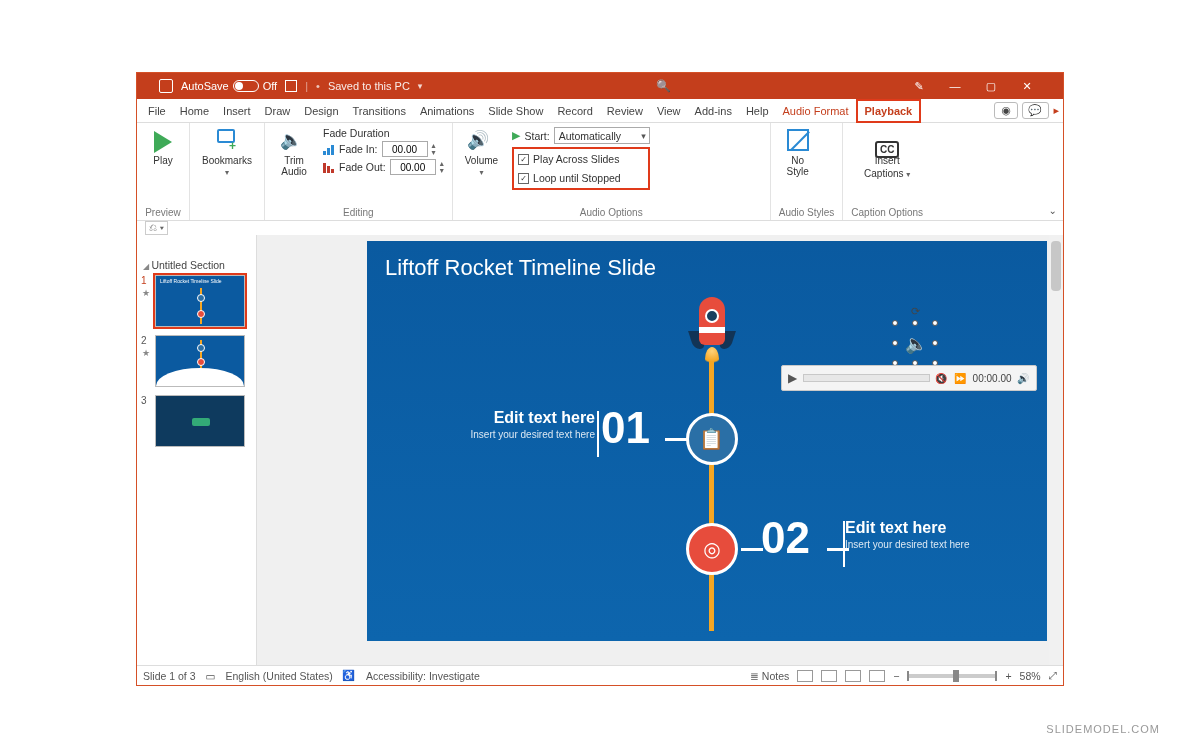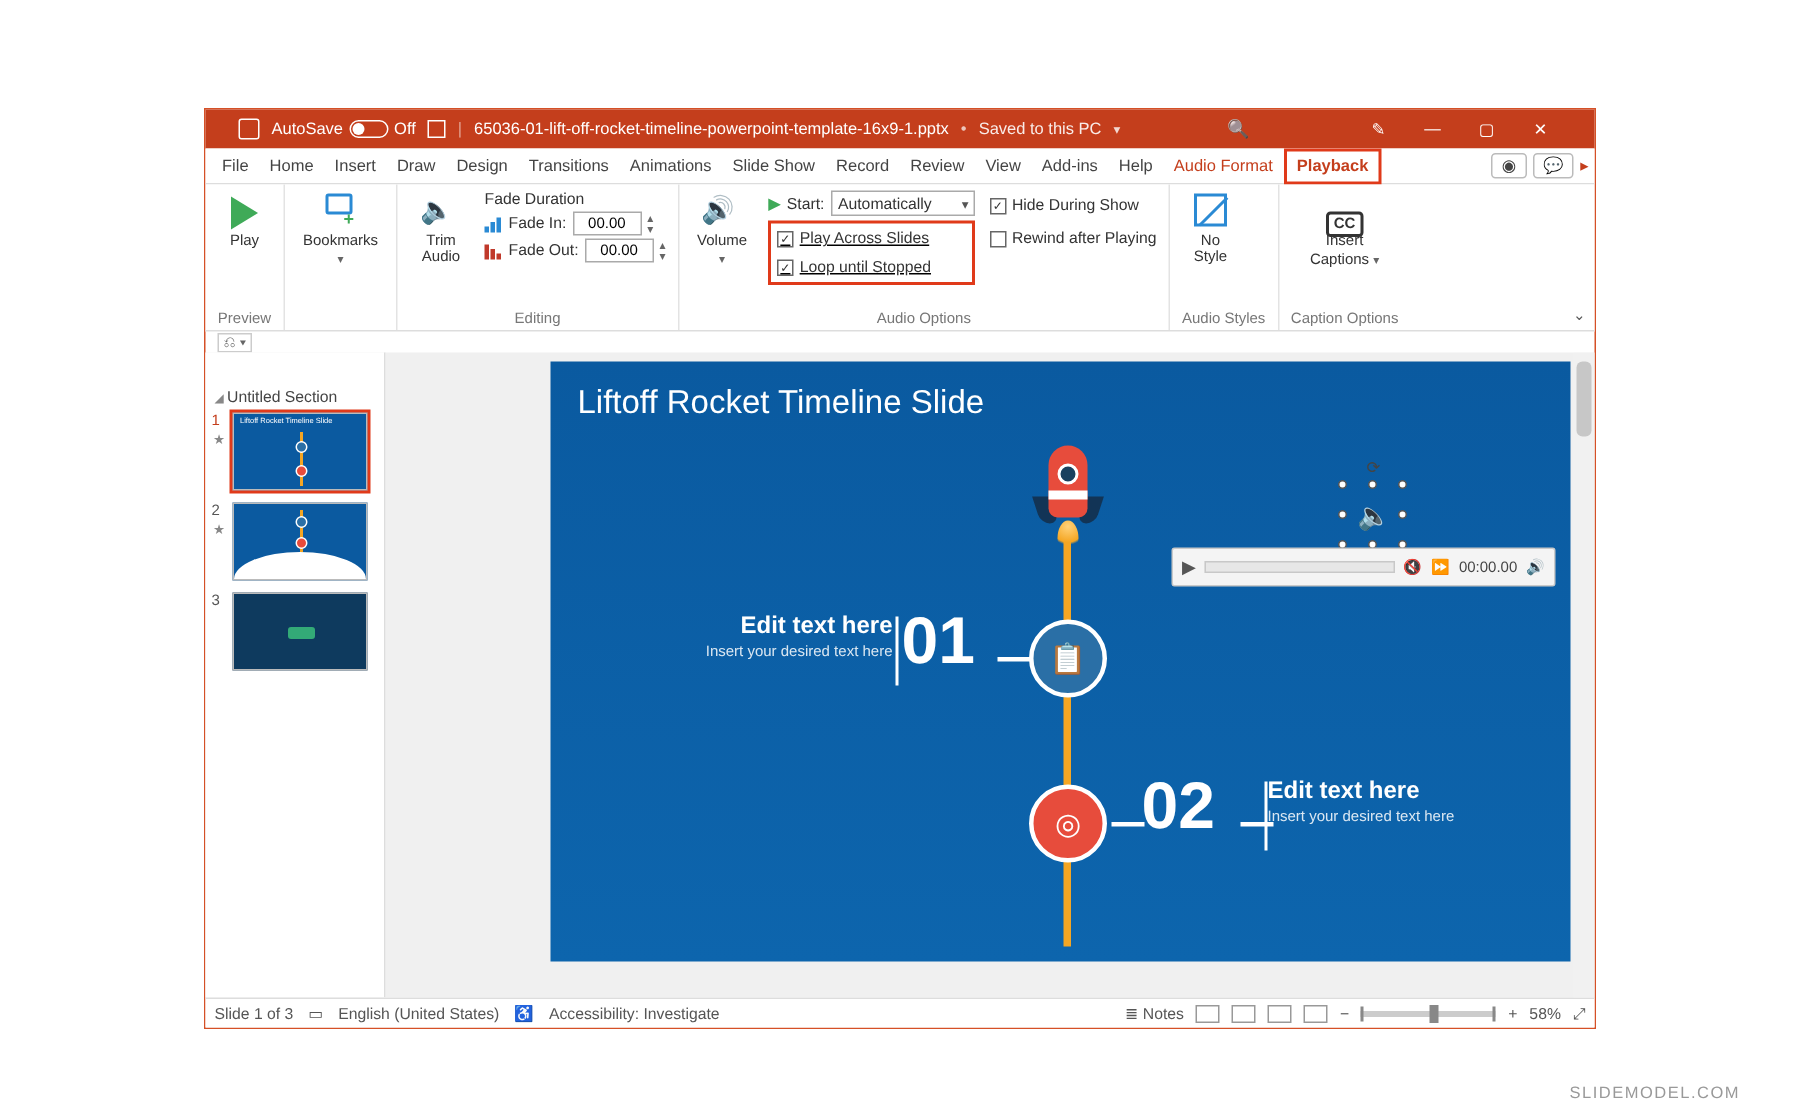--- a/index.html
+++ b/index.html
@@ -25,21 +25,21 @@
   .ribbon { background: #fff; height: 98px; border-bottom: 1px solid #ddd; display: flex; position: relative; }
   .group { border-right: 1px solid #e3e3e3; padding: 4px 8px 2px 8px; display: flex; flex-direction: column; justify-content: space-between; }
   .group-title { font-size: 10px; color: #777; text-align: center; margin-top: 2px; }
   .vbtn { display: flex; flex-direction: column; align-items: center; gap: 2px; font-size: 10px; color: #333; padding: 2px 4px; }
   .vbtn .ico { width: 28px; height: 24px; }
   .row { display: flex; align-items: center; gap: 4px; font-size: 10.5px; color: #333; }
   .spin { width: 46px; height: 16px; border: 1px solid #aaa; font-size: 10px; text-align: center; background: #fff; }
   .chkrow { display: flex; align-items: center; gap: 4px; font-size: 10.5px; color: #333; height: 16px; }
   .chk { width: 11px; height: 11px; border: 1px solid #666; display: inline-flex; align-items: center; justify-content: center; font-size: 8px; color: #333; }
   .chk.checked::after { content: "✓"; }
-  .redbox { border: 2px solid #e03a1a; padding: 2px 4px; text-decoration: underline; }
+  .redbox { border: 2px solid #e03a1a; padding: 2px 4px; }
   .dropdown { height: 17px; border: 1px solid #aaa; font-size: 10.5px; padding: 0 14px 0 4px; background: #fff; position: relative; display: inline-flex; align-items: center; }
   .dropdown::after { content: "▾"; position: absolute; right: 3px; font-size: 9px; color: #555; }
   .collapse { position: absolute; right: 6px; bottom: 4px; font-size: 10px; color: #555; }
   .qat { height: 14px; padding-left: 8px; display:flex; align-items:center; }
   .qat .undo { font-size: 10px; color: #666; border: 1px solid #ccc; padding: 0 3px; }
   .workspace { flex: 1; display: flex; background: #f0f0f0; min-height: 0; }
   .thumbs { width: 120px; background: #fff; border-right: 1px solid #ddd; padding: 6px 4px; font-size: 10px; color: #555; overflow: hidden; }
   .section { font-size: 10.5px; color: #444; margin: 18px 0 4px 2px; }
   .section::before { content: "◢ "; color: #888; font-size: 8px; }
   .thumb { display: flex; gap: 4px; margin-bottom: 8px; align-items: flex-start; }
@@ -120,21 +120,20 @@
 
   <div class="titlebar">
     <span class="app-icon"></span>
     <span class="autosave">
       <span>AutoSave</span>
       <span class="toggle"></span>
       <span>Off</span>
     </span>
     <span class="save-icon"></span>
     <span style="opacity:.5">|</span>
-    <span class="filename">65036-01-lift-off-rocket-timeline-powerpoint-template-16x9-1.pptx</span>
     <span style="opacity:.7">•</span>
     <span class="saved">Saved to this PC</span>
     <span style="font-size:9px;opacity:.8">▾</span>
     <span class="spacer"></span>
     <span class="search-icon">🔍</span>
     <span class="spacer"></span>
     <span class="winbtn">✎</span>
     <span class="winbtn">—</span>
     <span class="winbtn">▢</span>
     <span class="winbtn">✕</span>
@@ -231,30 +230,20 @@
             <label class="chkrow">
                 <span class="chk checked"></span>
                 <span>Play Across Slides</span>
               </label>
             <label class="chkrow">
                 <span class="chk checked"></span>
                 <span>Loop until Stopped</span>
               </label>
           </div>
         </div>
-        <div style="display:flex;flex-direction:column;gap:6px;margin-top:2px">
-          <label class="chkrow">
-              <span class="chk checked"></span>
-              <span>Hide During Show</span>
-            </label>
-          <label class="chkrow">
-              <span class="chk"></span>
-              <span>Rewind after Playing</span>
-            </label>
-        </div>
       </div>
       <div class="group-title">Audio Options</div>
     </div>
 
     <div class="group">
       <div style="display:flex;gap:4px">
         <div class="vbtn">
           <div class="ico">
               <div class="ico-nostyle"></div>
             </div>

